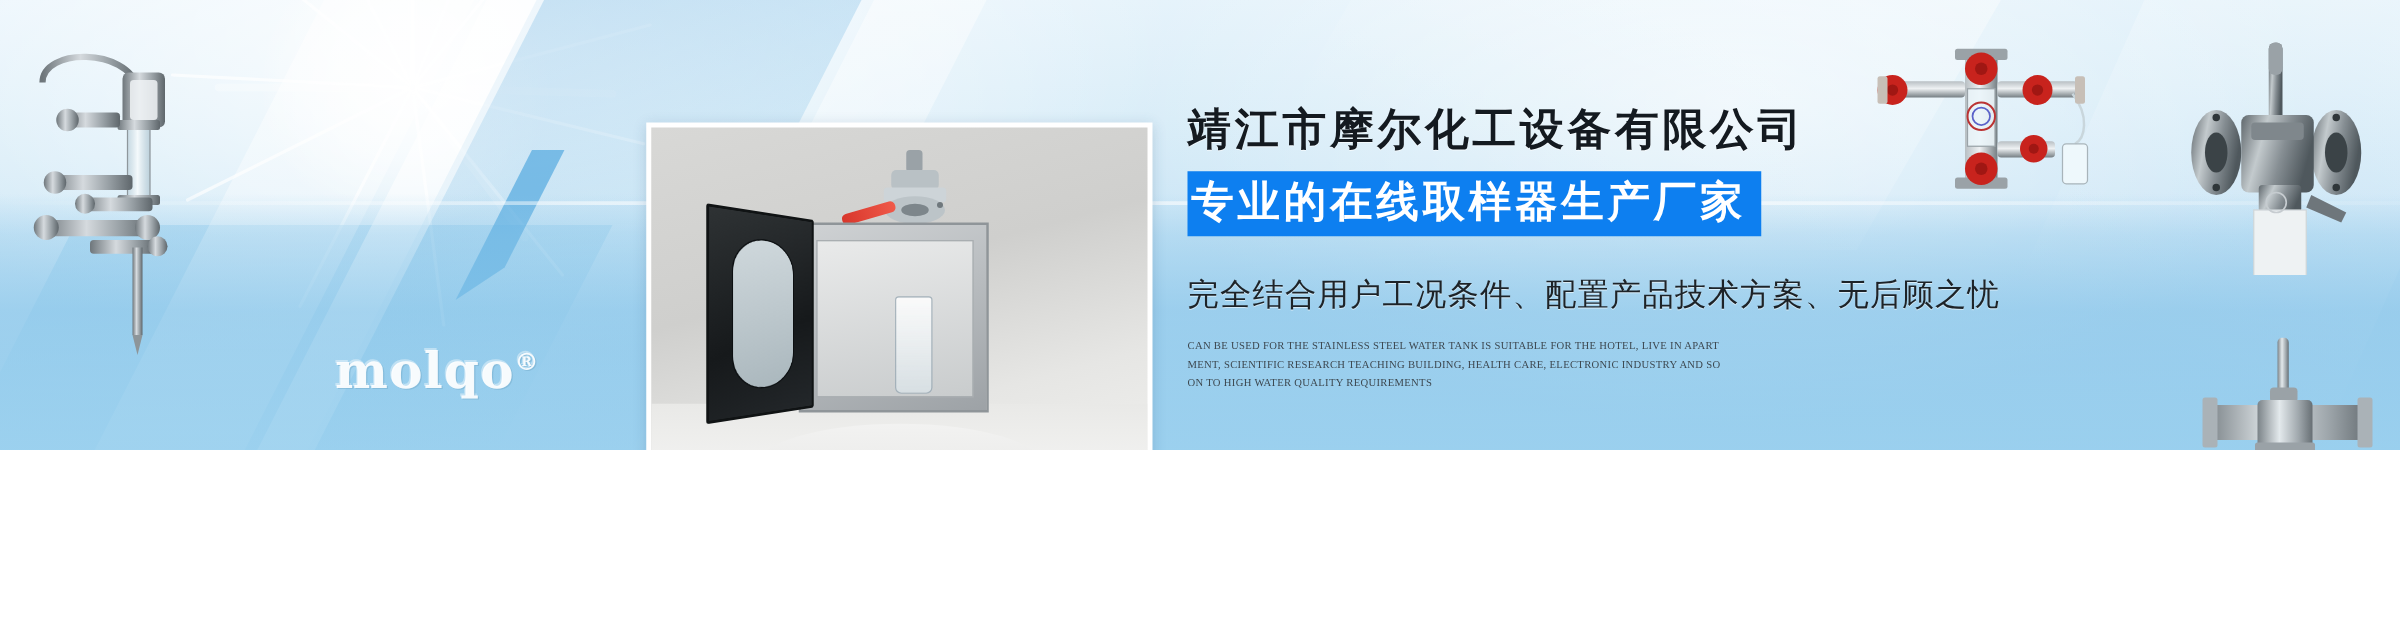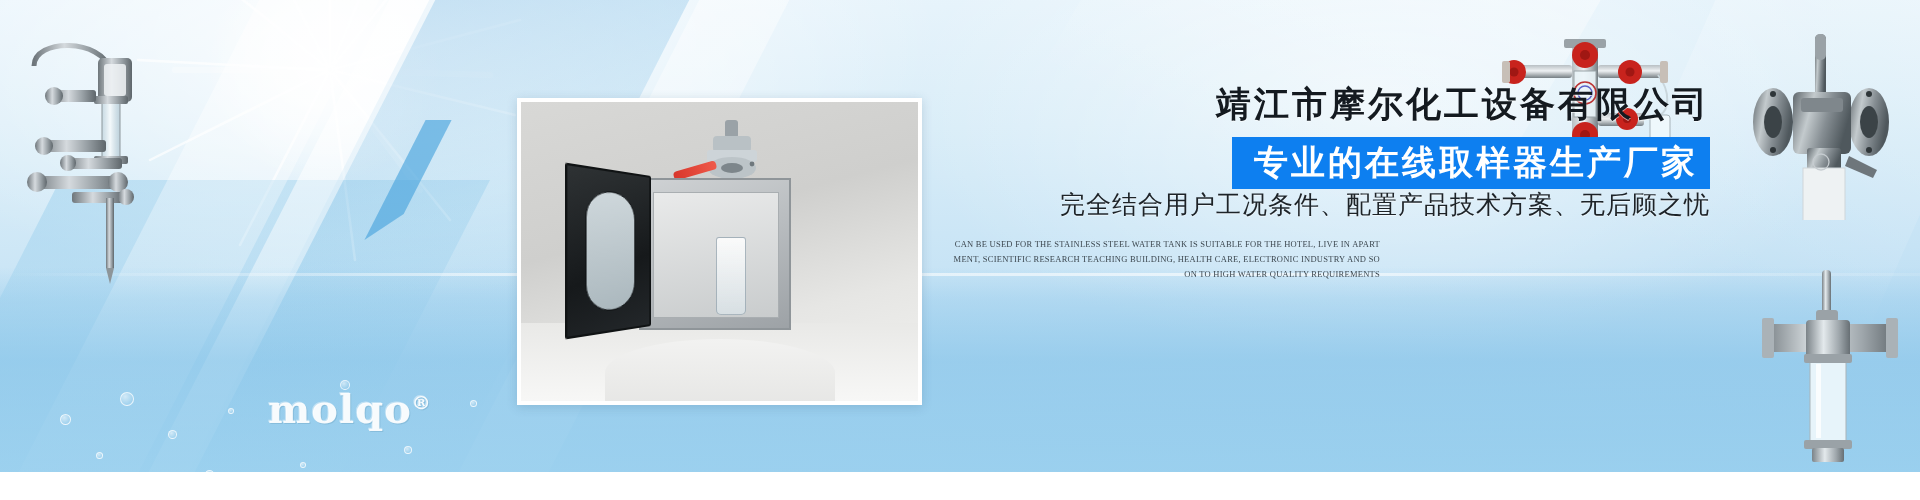--- a/index.html
+++ b/index.html
@@ -5,24 +5,23 @@
   * { box-sizing: border-box; margin: 0; padding: 0; }
   html, body {
     width: 1920px; height: 500px;
     overflow: hidden;
     font-family: "Liberation Sans", "DejaVu Sans", sans-serif;
   }
 
   .banner {
     position: relative;
     width: 1920px;
-    height: 472px;
+    height: 360px;
     overflow: hidden;
     background: linear-gradient(150deg, #e9f4fb 0%, #dceef9 18%, #cfe7f7 42%, #c3e0f4 62%, #b6d9f2 80%, #a9d2ef 100%);
-    text-align: right;
   }
 
   
   .bg-layer { position: absolute; pointer-events: none; }
 
   .bg-sky {
     inset: 0;
     background:
       radial-gradient(ellipse 900px 420px at 20% 8%, rgba(255,255,255,0.85) 0%, rgba(255,255,255,0) 62%),
       radial-gradient(ellipse 700px 380px at 72% 22%, rgba(255,255,255,0.55) 0%, rgba(255,255,255,0) 68%),
@@ -184,26 +183,26 @@
     text-shadow: 0 1px 0 rgba(255,255,255,.6);
   }
   .headline {
     display: inline-block;
     margin-top: 13px;
     background: #0d7ff0;
     color: #ffffff;
     font-size: 34px;
     font-weight: 700;
     letter-spacing: 3px;
-    padding: 5px 12px 7px 22px;
+    padding: 5px 12px 7px 3px;
     line-height: 1.18;
     white-space: nowrap;
   }
   .subline {
-    margin-top: 0;
+    margin-top: 32px;
     font-size: 25px;
     color: #1d2328;
     letter-spacing: 1px;
     line-height: 1.25;
     white-space: nowrap;
     text-shadow: 0 1px 0 rgba(255,255,255,.55);
   }
   .tagline {
     display: inline-block;
     margin-top: 15px;

